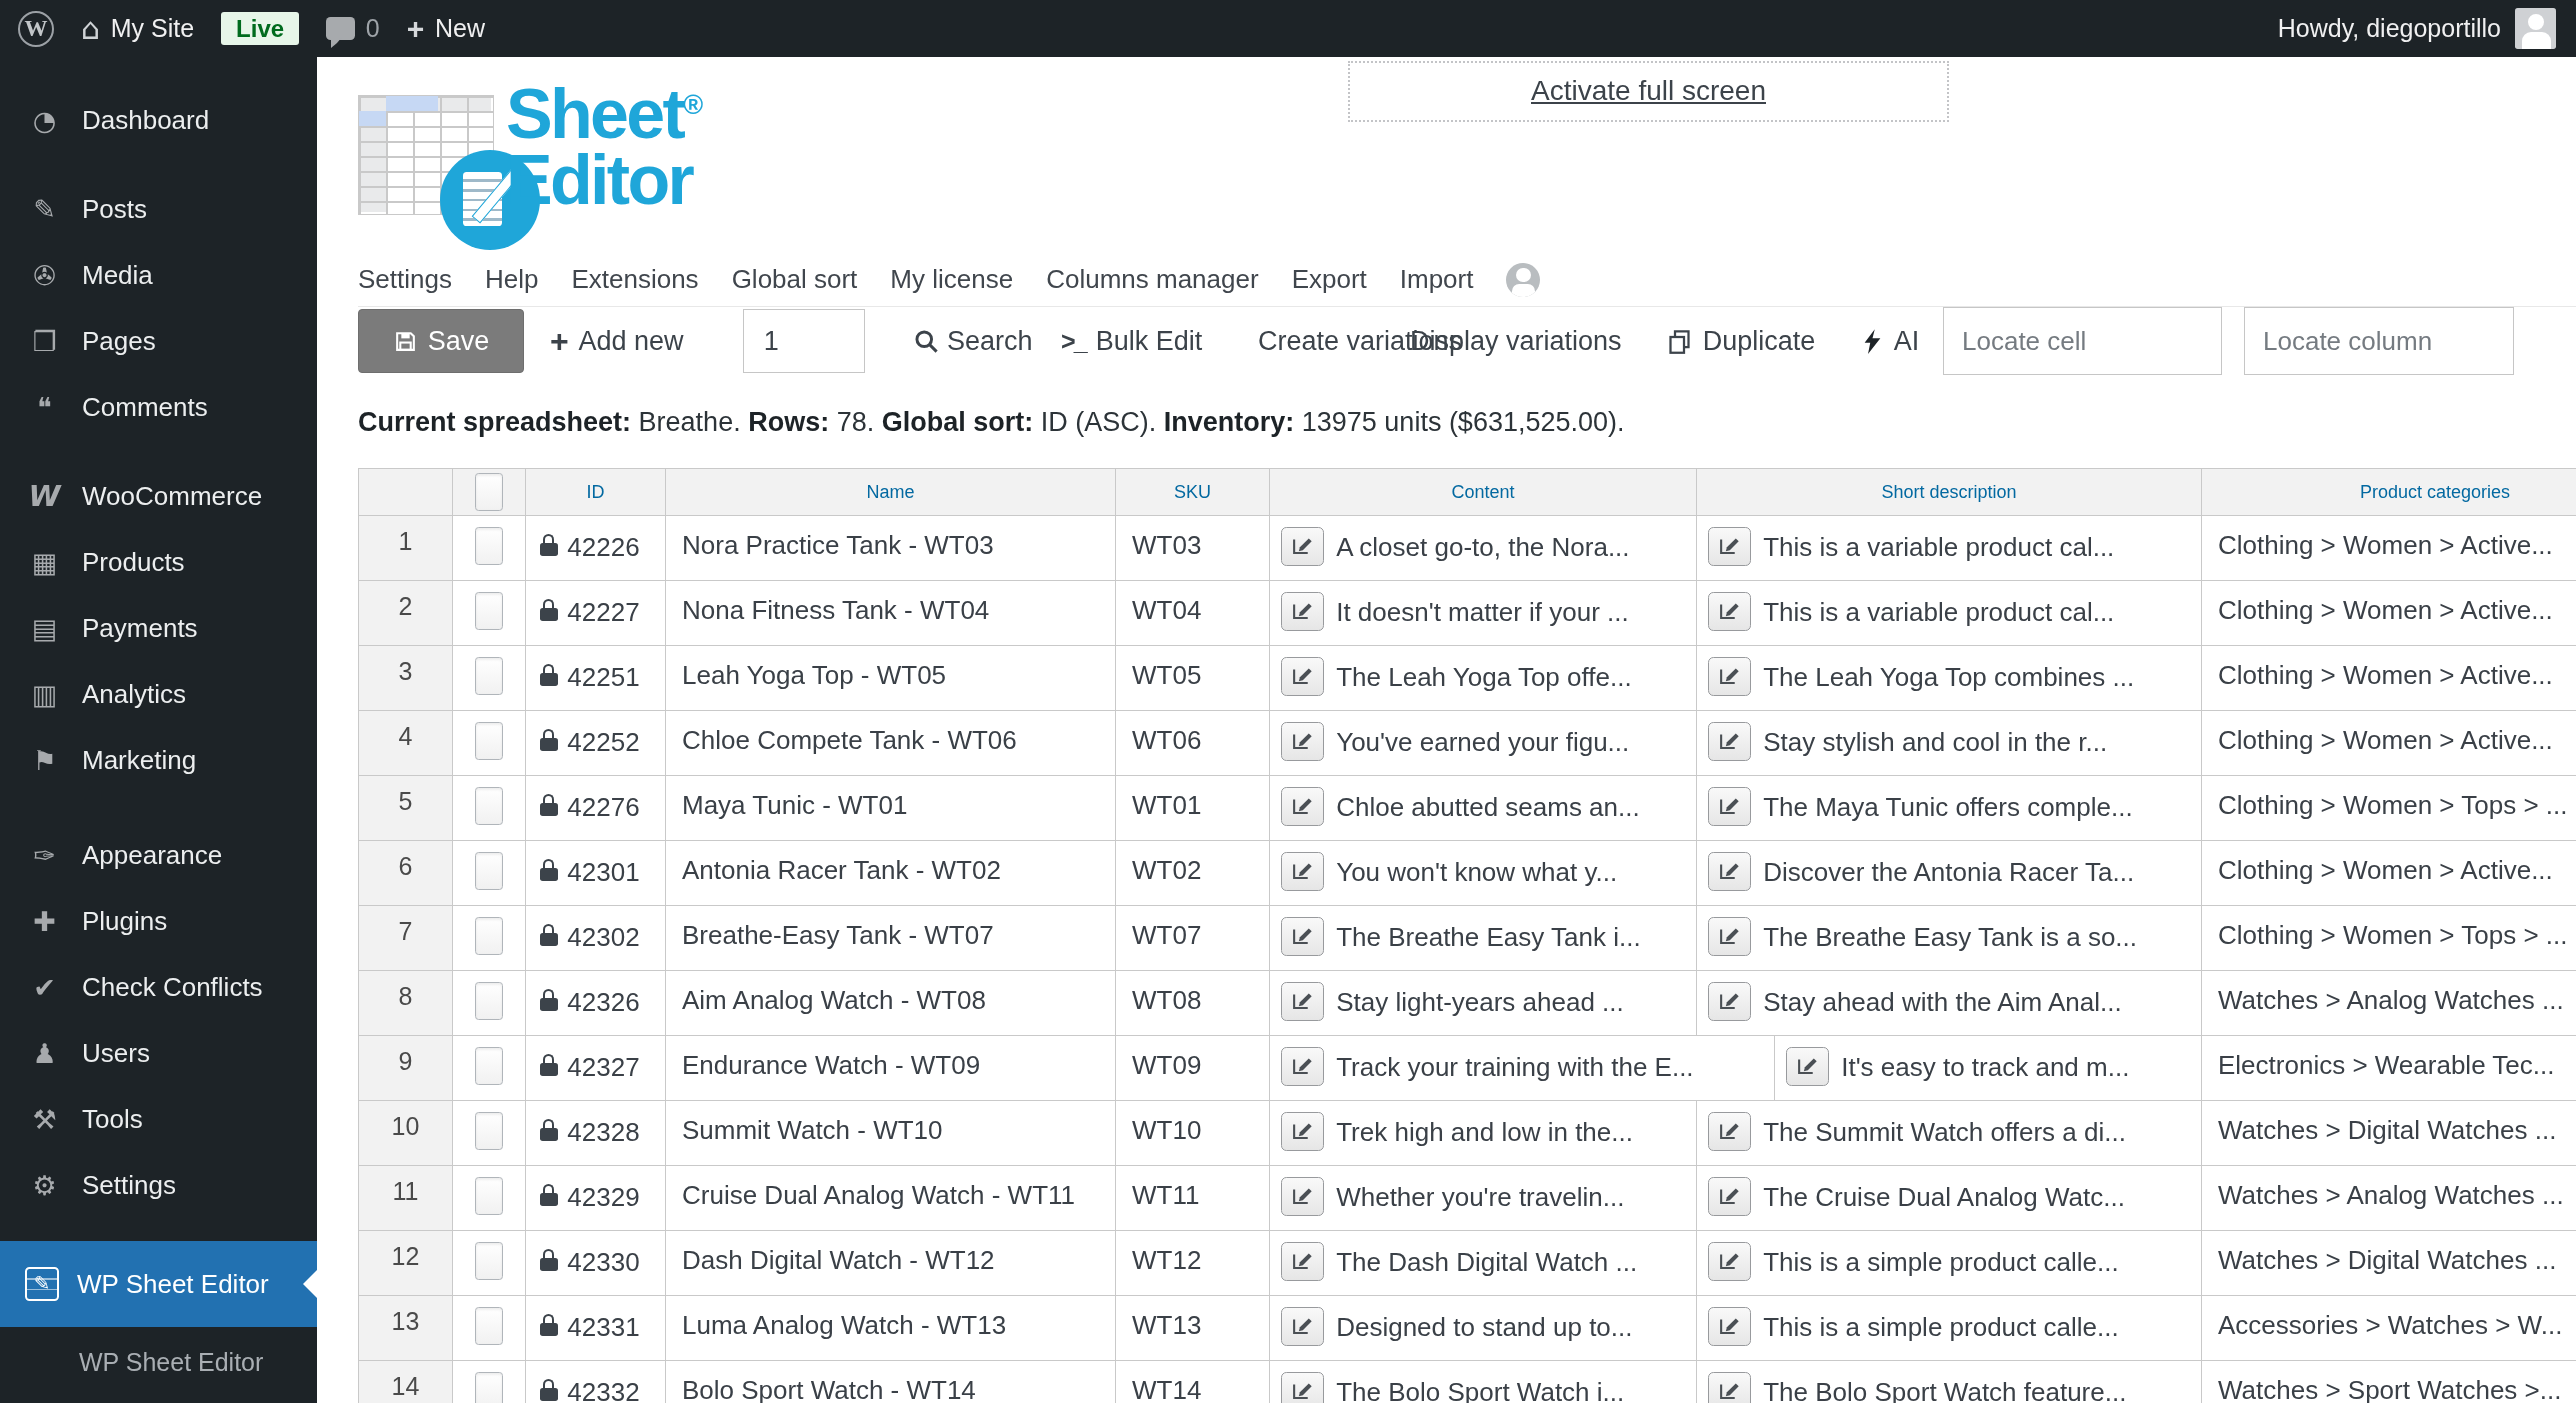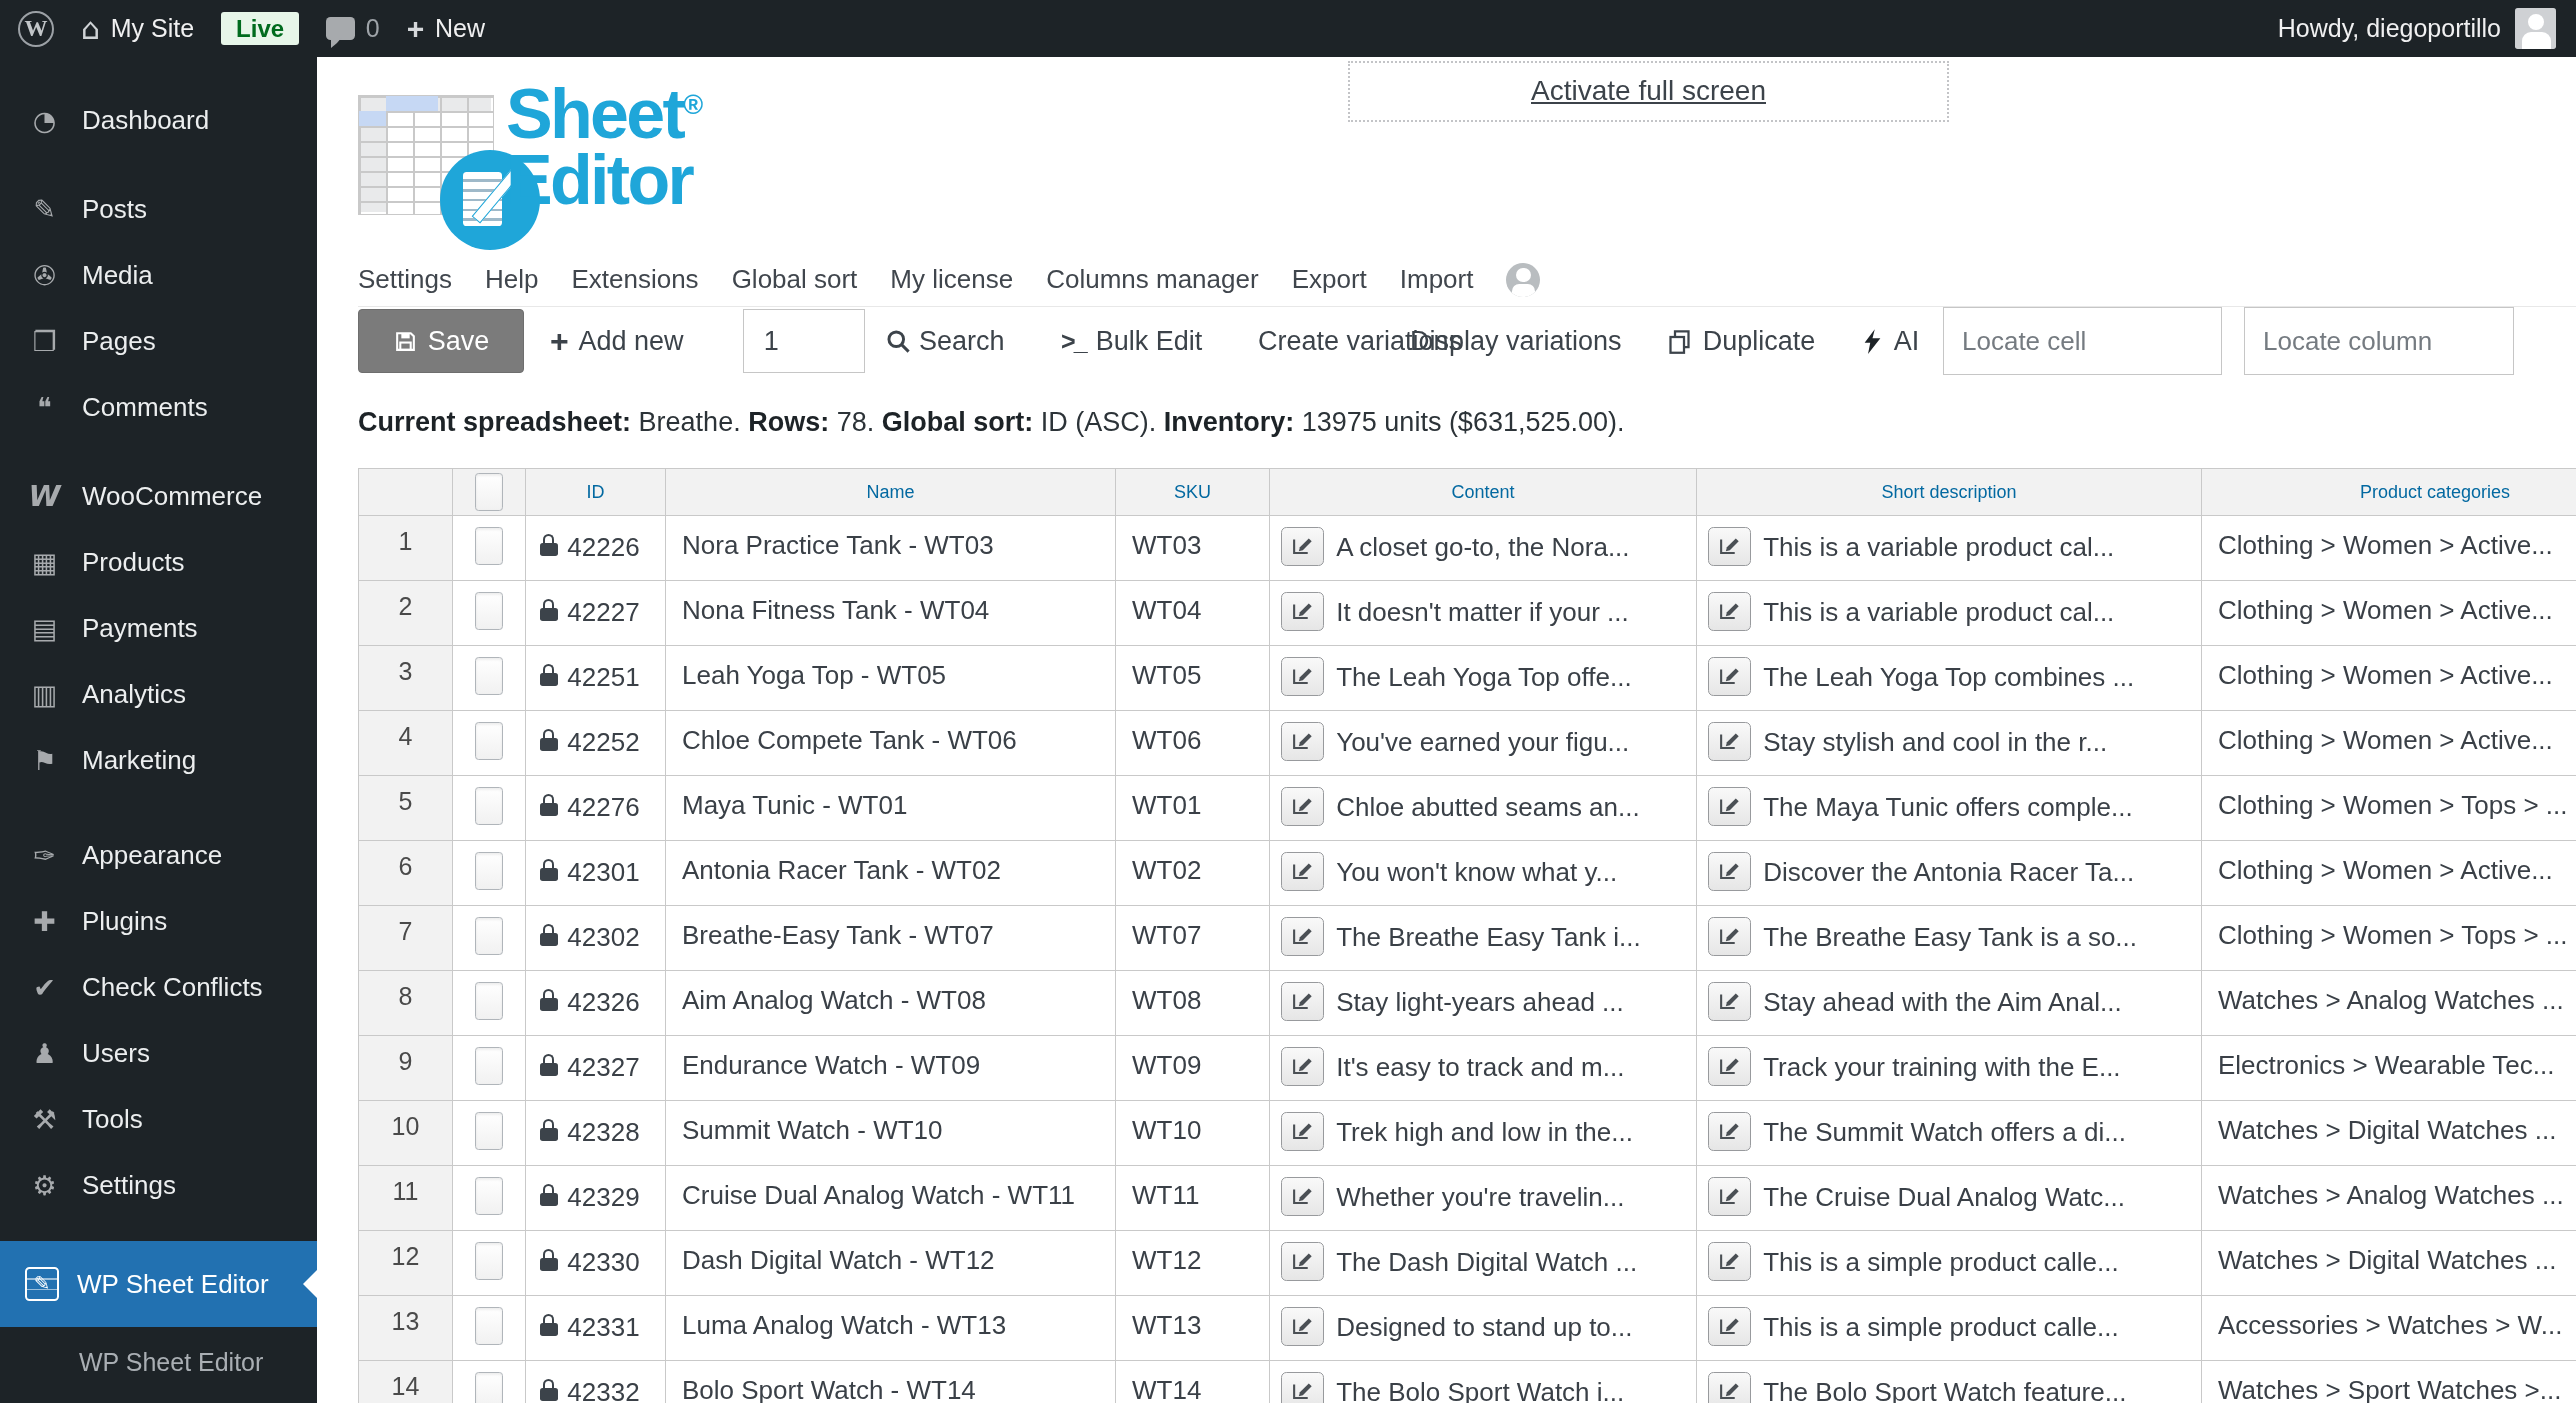--- a/index.html
+++ b/index.html
@@ -88,21 +88,21 @@
   .pm-avatar { width:34px; height:34px; border-radius:50%; background:#b9bdc0; position:relative; overflow:hidden; }
   .pm-avatar::before { content:""; position:absolute; left:9.8px; top:5.4px; width:14.3px; height:14.3px; border-radius:50%; background:#fff; }
   .pm-avatar::after { content:""; position:absolute; left:5.4px; top:21.5px; width:23px; height:14.3px; border-radius:7.2px 7.2px 0 0; background:#fff; }
 
   
   .toolbar { position:absolute; left:0; top:252px; right:0; height:70px; }
   .tb { position:absolute; display:flex; align-items:center; gap:9.8px; color:#3c434a; font-size:27px;
         white-space:nowrap; cursor:pointer; top:0; height:64px; }
   .save-btn { left:41px; width:166px; background:#7b7b7b; border:1.8px solid #6e6e6e; border-radius:4px;
               color:#fff; justify-content:center; }
-  .tb-addnew { left:233px; } .tb-search { left:568px;gap:7px; } .tb-bulk { left:744px; }
+  .tb-addnew { left:233px; } .tb-search { left:596px;gap:7px; } .tb-bulk { left:744px; }
   .tb-createvar { left:941px; } .tb-dispvar { left:1093px; } .tb-dup { left:1349px; } .tb-ai { left:1544px; }
   .plus-dark { font-size:32px; font-weight:bold; line-height:1; }
   .bulk-glyph { font-weight:bold; letter-spacing:-1.8px; font-size:25px; }
   .count-input { position:absolute; left:426px; top:0; width:122px; height:64px; border:1.8px solid #c6c6c6;
                  font-size:27px; padding-left:19.7px; color:#3c434a; font-family:inherit; }
   .locate-input { position:absolute; top:-1.8px; height:68px; border:1.8px solid #c6c6c6; font-size:26px;
                   padding-left:18px; color:#0f766e; font-family:inherit; }
   .locate-input::placeholder { color:#757b81; opacity:1; }
   .locate-cell { left:1626px; width:279px; }
   .locate-col  { left:1927px; width:270px; }
@@ -593,37 +593,37 @@
     <div class="td c-num">9</div>
     <div class="td c-check">
               <span class="checkbox"></span>
             </div>
     <div class="td c-id">
               <span class="lock"></span>
               <span class="id-text">42327</span>
             </div>
     <div class="td c-name">Endurance Watch - WT09</div>
     <div class="td c-sku">WT09</div>
+    <div class="td c-short">
+              <span class="edit-btn">
+                <svg width="23" height="21.5" viewBox="0 0 22 20">
+                  <path fill="none" stroke="#4a4f54" stroke-width="2" d="M3 4v13h13"></path>
+                  <path fill="#4a4f54" d="M8.5 11.5 17 3l2.8 2.8-8.5 8.5-3.8 1z"></path>
+                </svg>
+              </span>
+              <span class="cell-text">Track your training with the E...</span>
+            </div>
     <div class="td c-content">
               <span class="edit-btn">
                 <svg width="23" height="21.5" viewBox="0 0 22 20">
                   <path fill="none" stroke="#4a4f54" stroke-width="2" d="M3 4v13h13"></path>
                   <path fill="#4a4f54" d="M8.5 11.5 17 3l2.8 2.8-8.5 8.5-3.8 1z"></path>
                 </svg>
               </span>
               <span class="cell-text">It's easy to track and m...</span>
-            </div>
-    <div class="td c-short">
-              <span class="edit-btn">
-                <svg width="23" height="21.5" viewBox="0 0 22 20">
-                  <path fill="none" stroke="#4a4f54" stroke-width="2" d="M3 4v13h13"></path>
-                  <path fill="#4a4f54" d="M8.5 11.5 17 3l2.8 2.8-8.5 8.5-3.8 1z"></path>
-                </svg>
-              </span>
-              <span class="cell-text">Track your training with the E...</span>
             </div>
     <div class="td c-cat">Electronics &gt; Wearable Tec...</div>
   </div>
 
   <div class="tr">
     <div class="td c-num">10</div>
     <div class="td c-check">
               <span class="checkbox"></span>
             </div>
     <div class="td c-id">

